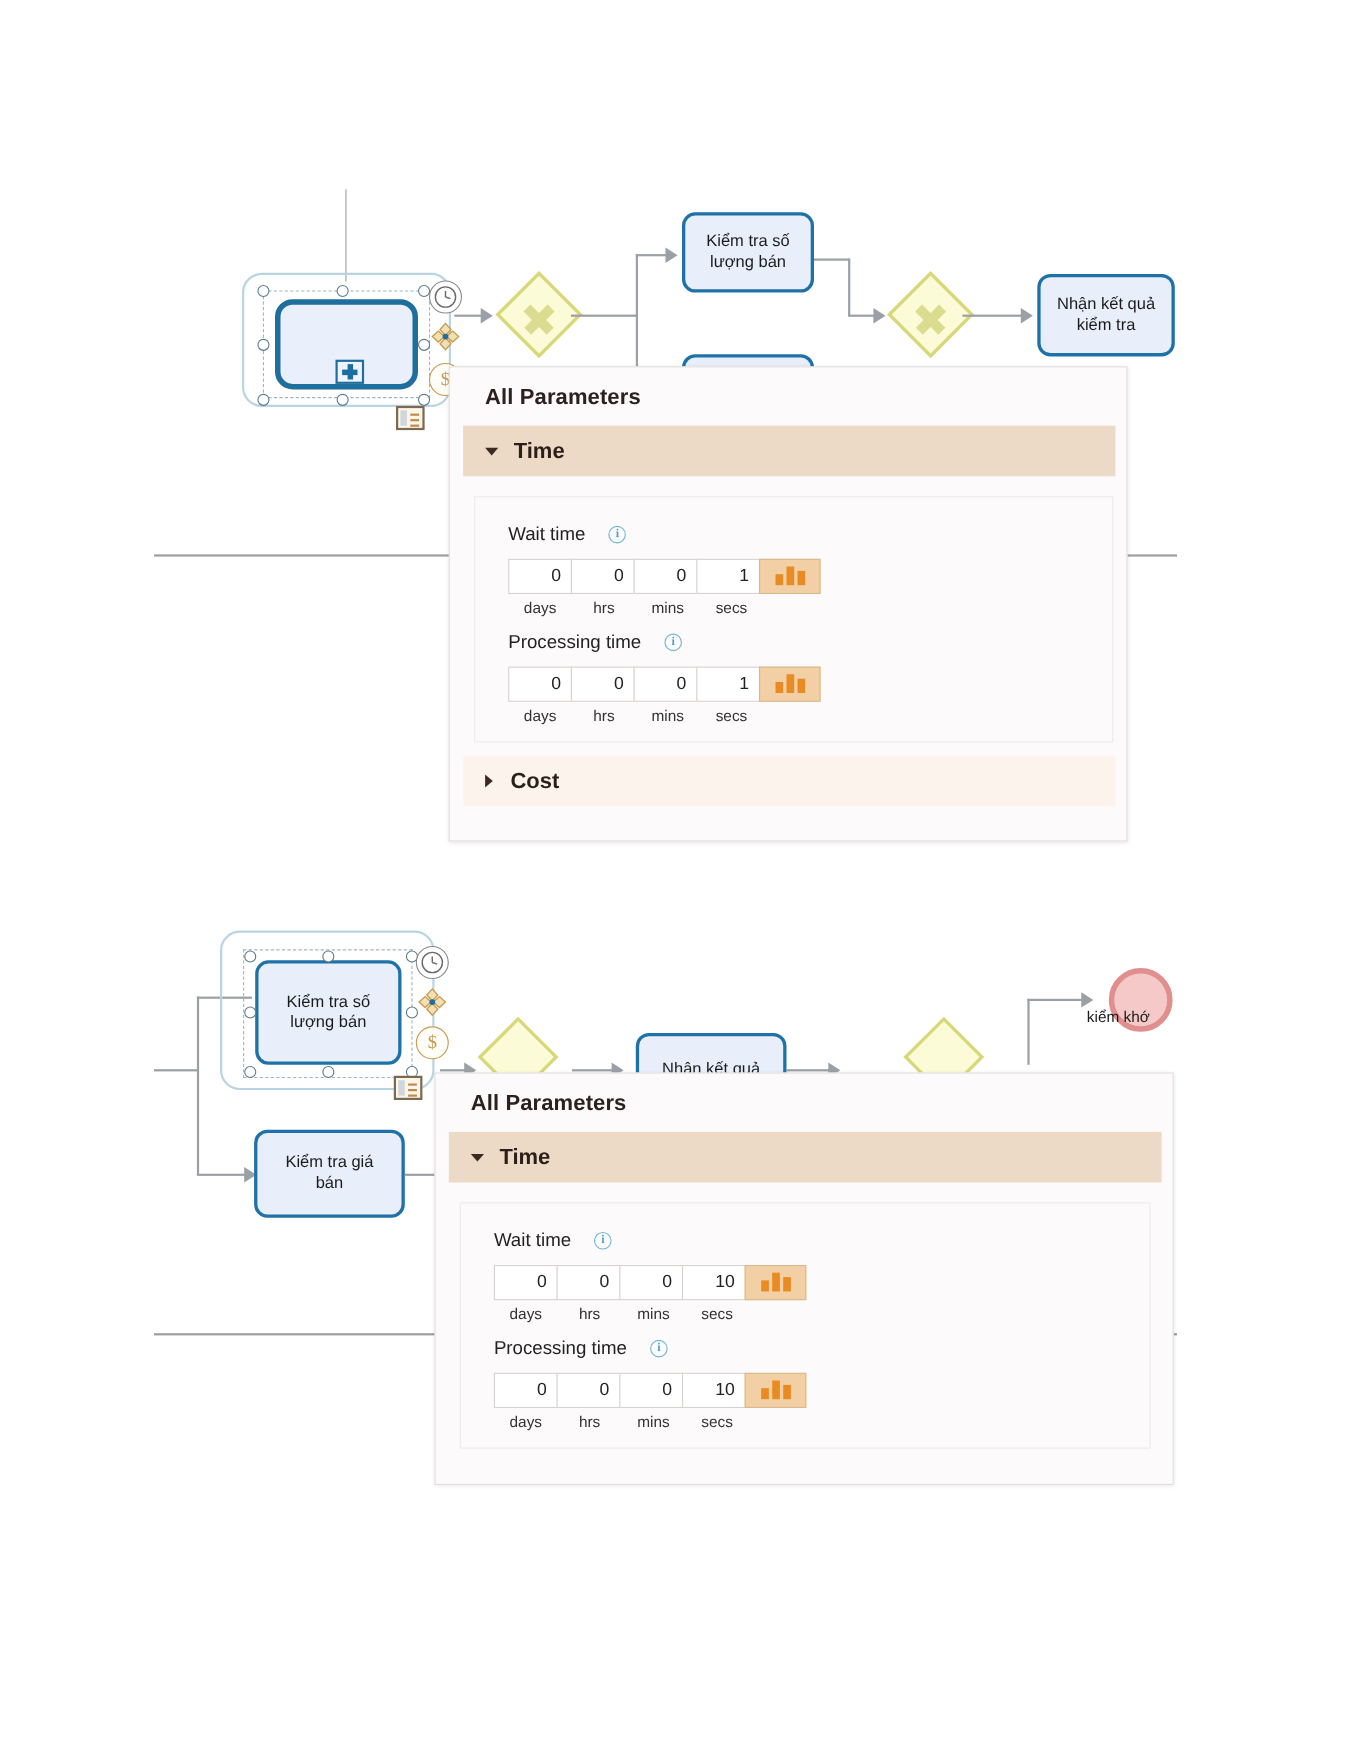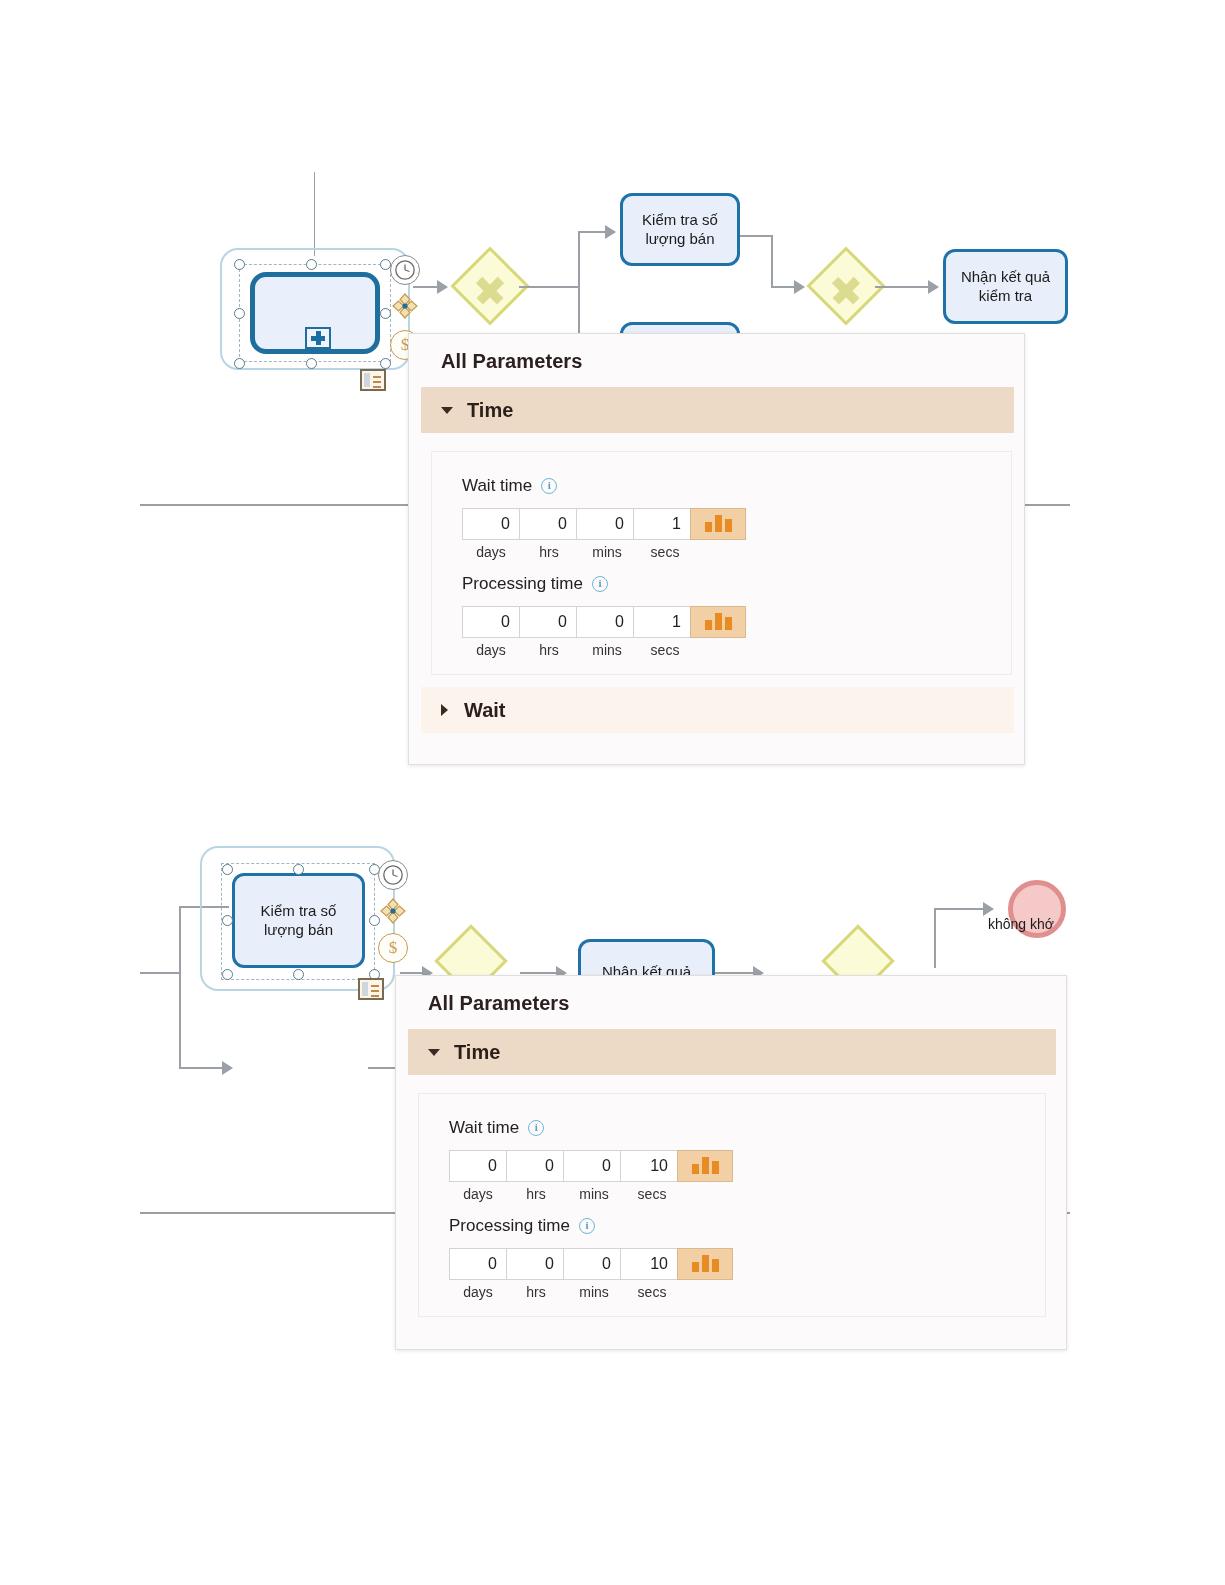--- a/index.html
+++ b/index.html
@@ -171,21 +171,21 @@
   }
   .section-gap { height: 12px; }
 
   .time-body {
     margin: 18px 12px 0 22px;
     border: 1px solid #ececec;
     background:#fcfafa;
     padding: 24px 0 16px 30px;
   }
   .field-label {
-    display:flex; align-items:center; gap:9px;
+    display:flex; align-items:center; gap:21px;
     font-size: 17px; color:#222; margin-bottom: 12px;
   }
   .info-icon {
     width:16px;height:16px;border-radius:50%;
     border:1.5px solid #6fb6d8; color:#4ea3cc;
     font-size:11px; line-height:13px; text-align:center;
     font-family:"Liberation Serif", serif; font-weight:bold;
   }
   .dur-row { display:flex; }
   .dur-cell {
@@ -364,21 +364,21 @@
           <span class="unit">days</span>
           <span class="unit">hrs</span>
           <span class="unit">mins</span>
           <span class="unit">secs</span>
         </div>
       </div>
 
       <div class="section-gap"></div>
       <div class="section-bar collapsed">
         <span class="caret-right"></span>
-        <span>Wait</span>
+        <span>Cost</span>
       </div>
       <div class="section-gap" style="height:6px;"></div>
     </div>
   </div>
 
   <div class="canvas" style="left:0;top:820px;width:1225px;height:540px;">
 
     <div class="lane-divider" style="left:140px;top:392px;width:930px;"></div>
 
     <div class="conn h" style="left:140px;top:152px;width:40px;"></div>
@@ -425,41 +425,45 @@
     <div class="tool-icon" style="left:378px;top:113px;">
       <span style="font-size:17px;color:#c79a4e;font-family:'Liberation Serif',serif;">$</span>
     </div>
     <div class="doc-icon" style="left:358px;top:158px;">
       <div class="bar"></div>
       <div class="ln" style="top:5px;"></div>
       <div class="ln" style="top:10px;"></div>
       <div class="ln" style="top:15px;"></div>
     </div>
 
+    <div class="task" style="left:231px;top:207px;width:137px;height:80px;border-width:3px;">
+      <span style="white-space:pre-line;">Kiểm tra giá
+bán</span>
+    </div>
     <div class="conn h" style="left:368px;top:247px;width:30px;"></div>
 
     <div class="gateway" style="left:445px;top:115px;width:52px;height:52px;"></div>
     <div class="conn h" style="left:400px;top:152px;width:24px;"></div>
     <div class="arrow" style="left:422px;top:146px;"></div>
 
     <div class="conn h" style="left:520px;top:152px;width:40px;"></div>
     <div class="arrow" style="left:556px;top:146px;"></div>
     <div class="task" style="left:578px;top:119px;width:137px;height:66px;border-width:3px;">
       <span>Nhận kết quả</span>
     </div>
 
     <div class="conn h" style="left:715px;top:152px;width:42px;"></div>
     <div class="arrow" style="left:753px;top:146px;"></div>
     <div class="gateway" style="left:832px;top:115px;width:52px;height:52px;"></div>
 
     <div class="conn v" style="left:934px;top:88px;height:60px;"></div>
     <div class="conn h" style="left:934px;top:88px;width:52px;"></div>
     <div class="arrow" style="left:983px;top:82px;"></div>
     <div class="end-event" style="left:1008px;top:60px;width:58px;height:58px;"></div>
-    <div class="edge-label" style="left:988px;top:96px;">không khớ</div>
+    <div class="edge-label" style="left:988px;top:96px;">kiểm khớ</div>
 
     <div class="params-panel" style="left:395px;top:155px;width:672px;height:375px;">
       <div class="panel-title">All Parameters</div>
 
       <div class="section-bar time">
         <span class="caret-down"></span>
         <span>Time</span>
       </div>
 
       <div class="time-body" style="margin-right:20px;">

